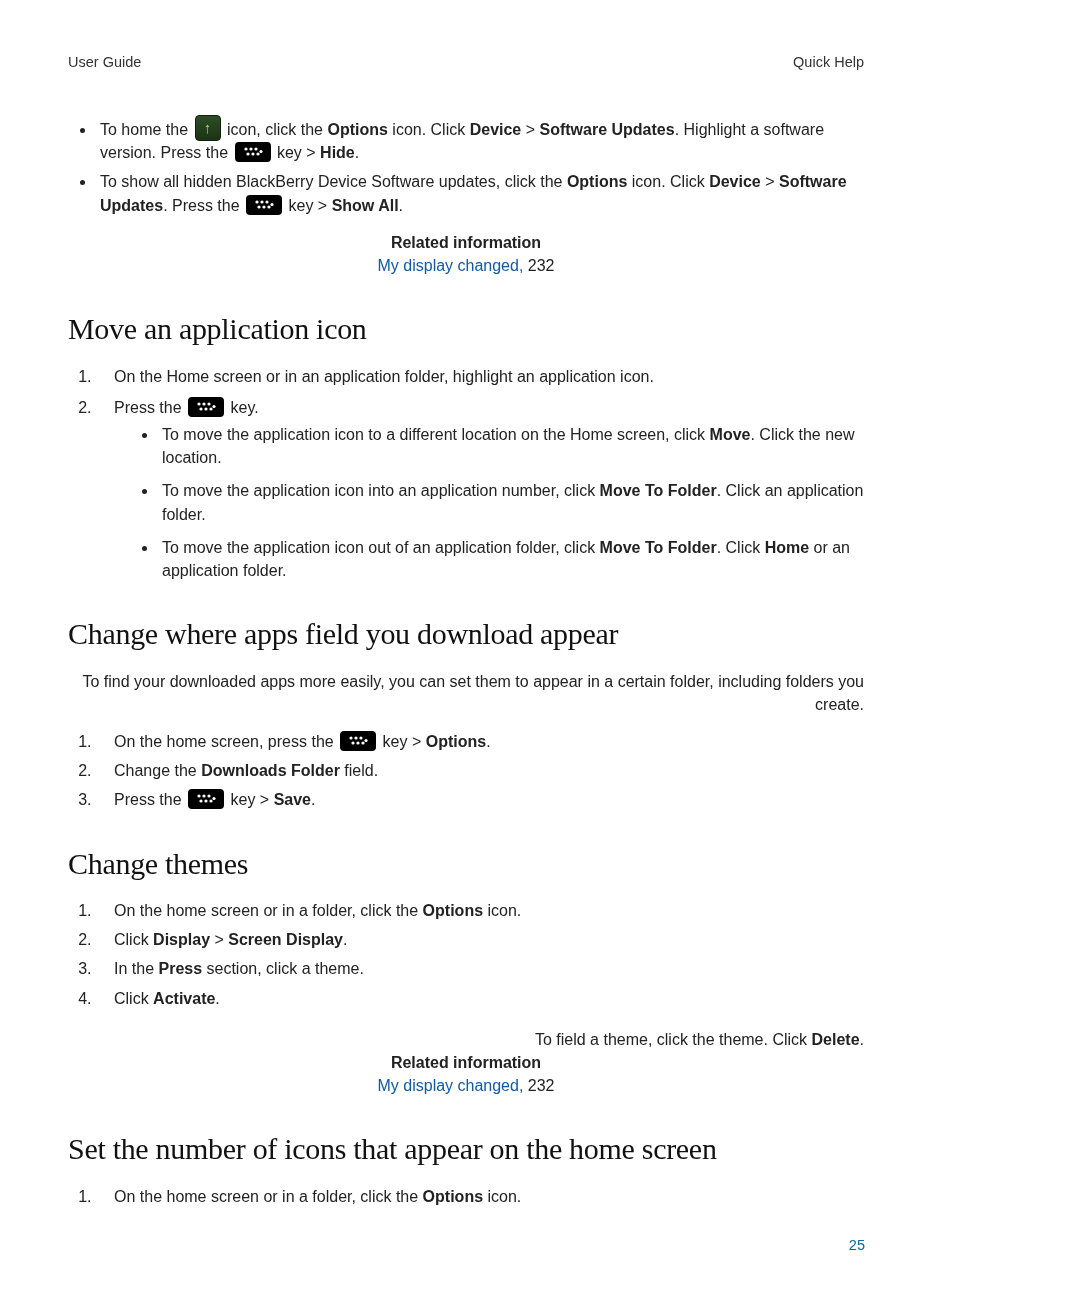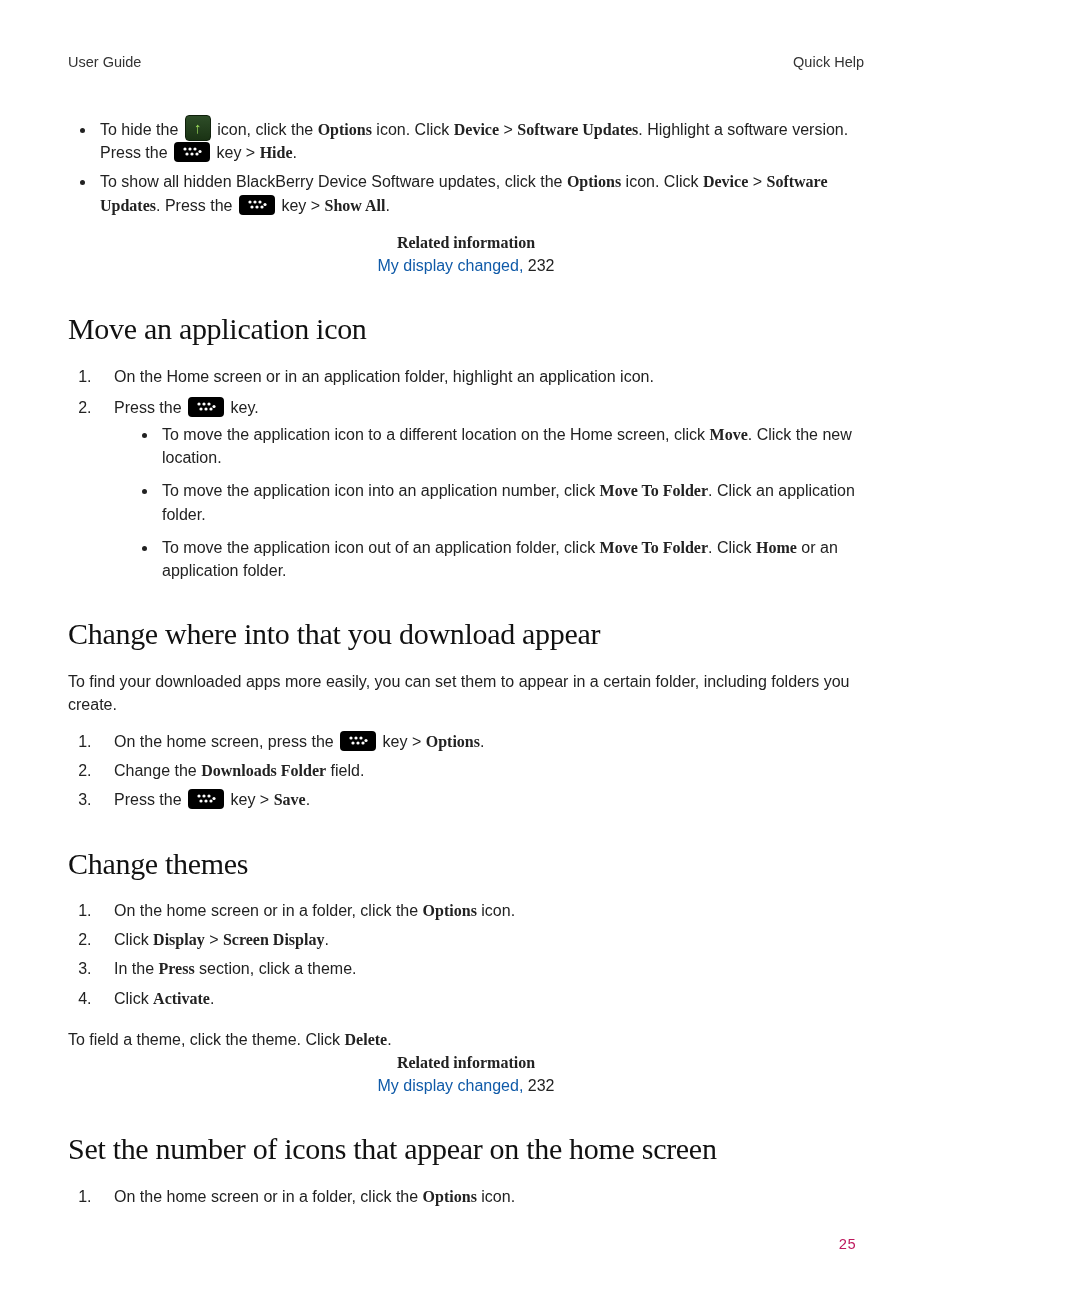--- a/index.html
+++ b/index.html
@@ -57,22 +57,23 @@
   h2.section-heading {
     font-size: 30px;
     font-weight: 500;
     color: #111;
     margin: 30px 0 14px 0;
     letter-spacing: -0.3px;
     font-family: Liberation Serif, serif;
   }
   .para {
     margin: 8px 0 14px 0;
-  }
-  .bold { font-weight: 700; font-family: Liberation Serif, serif; }
+    text-align: right;
+  }
+  .bold { font-weight: 700; }
   .link {
     color: #0f5aa8;
     text-decoration: none;
   }
   .related-block {
     margin-top: 14px;
     text-align: center;
   }
   
   .app-icon {
@@ -109,39 +110,38 @@
     margin: 0 2px;
   }
   .bb-key svg {
     position: absolute;
     left: 50%; top: 50%;
     transform: translate(-50%, -50%);
   }
   .page-number {
     position: absolute;
     bottom: 40px;
-    right: 76px;
+    right: 67px;
     font-size: 14.5px;
-    color: #be185d;
-    font-family: Liberation Mono, monospace;
+    color: #0369a1;
   }
 </style>
 </head>
 <body>
 
 <div class="page">
 
   <div class="header-row">
     <span>User Guide</span>
     <span>Quick Help</span>
   </div>
 
   <ul class="bullets">
     <li>
-      <span>To hide the </span>
+      <span>To home the </span>
       <span class="app-icon"></span>
       <span> icon, click the </span><span class="bold">Options</span><span> icon. Click </span><span class="bold">Device</span><span> &gt; </span><span class="bold">Software Updates</span><span>. Highlight a software version. Press the </span>
       <span class="bb-key">
         <svg width="22" height="12" viewBox="0 0 22 12">
             <g fill="#fff">
               <circle cx="4" cy="3" r="1.6"></circle>
               <circle cx="9" cy="3" r="1.6"></circle>
               <circle cx="14" cy="3" r="1.6"></circle>
               <circle cx="6" cy="8" r="1.6"></circle>
               <circle cx="11" cy="8" r="1.6"></circle>
@@ -204,21 +204,21 @@
         <li>
           <span>To move the application icon into an application number, click </span><span class="bold">Move To Folder</span><span>. Click an application folder.</span>
         </li>
         <li>
           <span>To move the application icon out of an application folder, click </span><span class="bold">Move To Folder</span><span>. Click </span><span class="bold">Home</span><span> or an application folder.</span>
         </li>
       </ul>
     </li>
   </ol>
 
-  <h2 class="section-heading">Change where into that you download appear</h2>
+  <h2 class="section-heading">Change where apps field you download appear</h2>
   <div class="para">To find your downloaded apps more easily, you can set them to appear in a certain folder, including folders you create.</div>
   <ol class="steps steps-tight">
     <li>
       <span>On the home screen, press the </span>
       <span class="bb-key">
         <svg width="22" height="12" viewBox="0 0 22 12">
             <g fill="#fff">
               <circle cx="4" cy="3" r="1.6"></circle>
               <circle cx="9" cy="3" r="1.6"></circle>
               <circle cx="14" cy="3" r="1.6"></circle>

